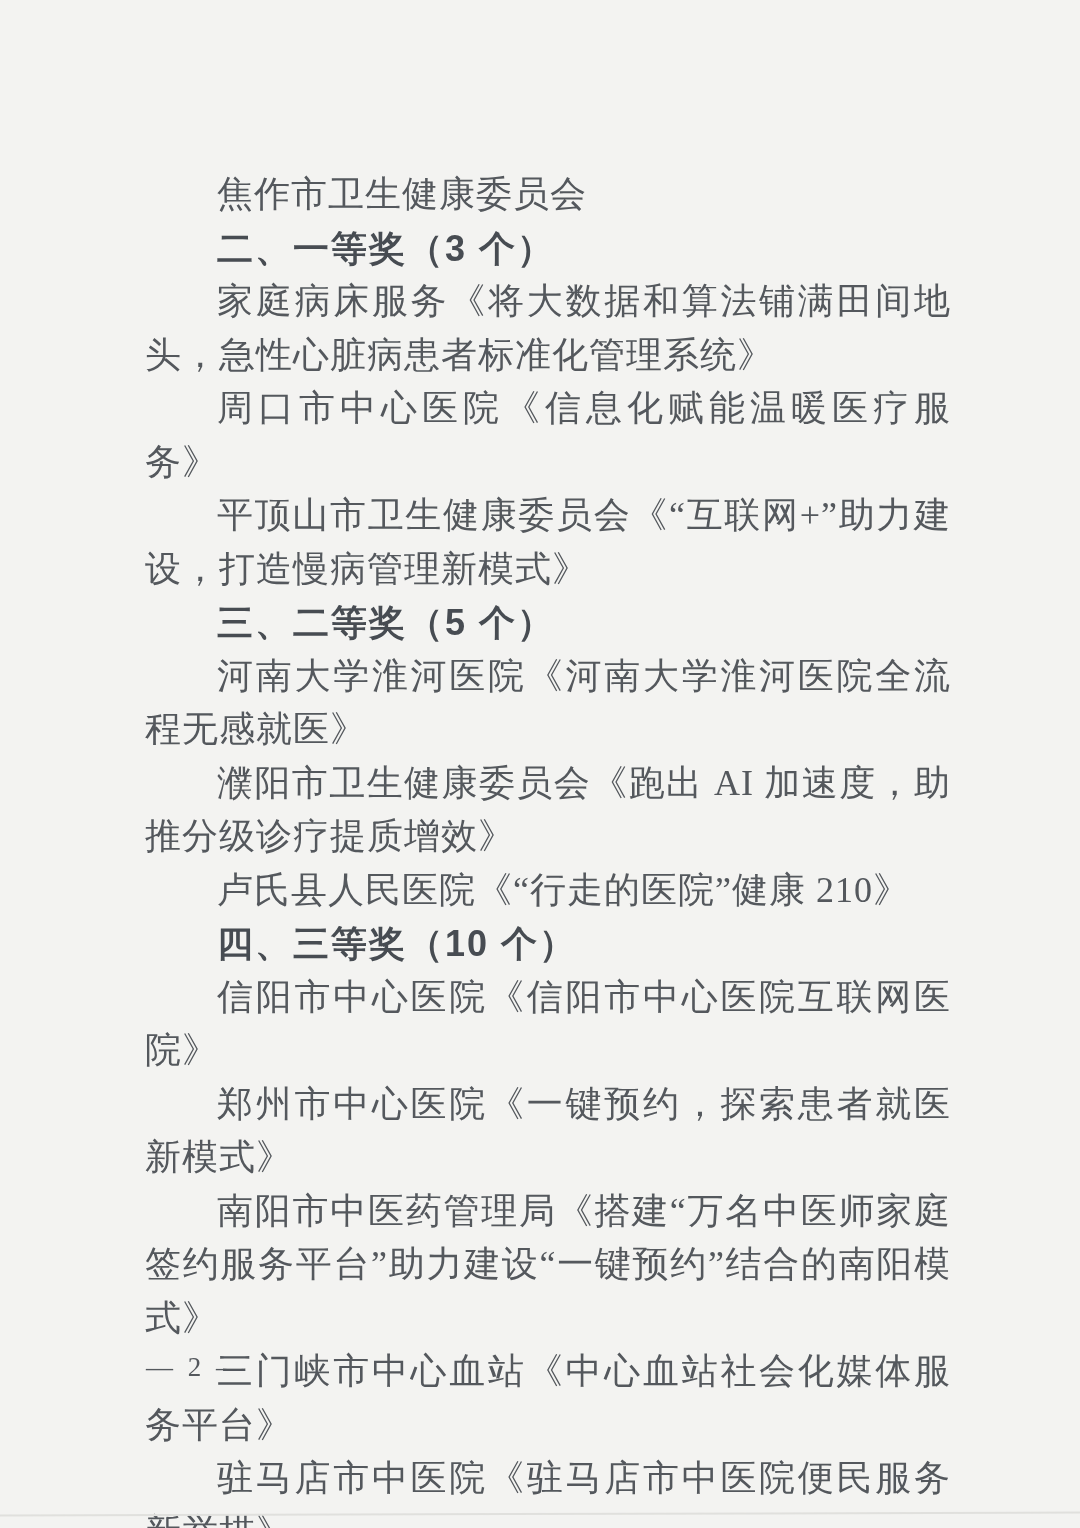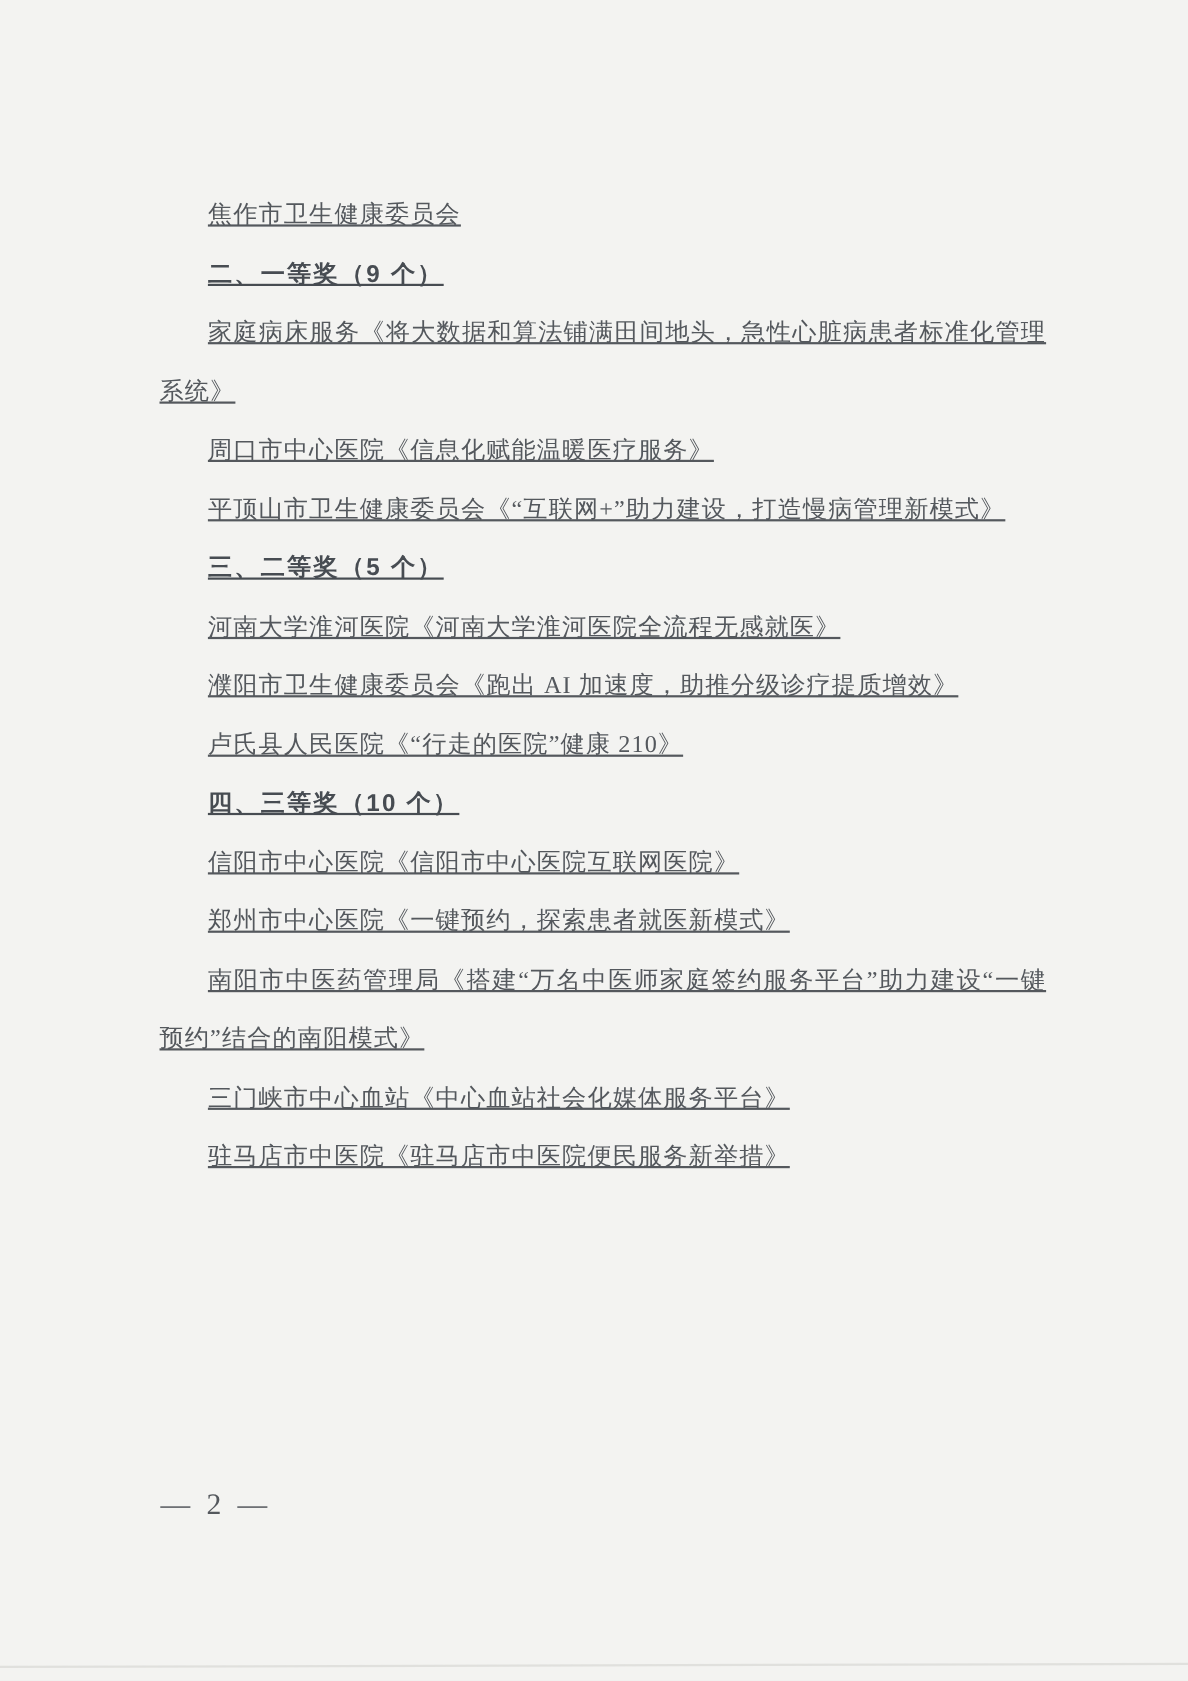--- a/index.html
+++ b/index.html
@@ -19,28 +19,27 @@
     overflow: hidden;
   }
   .content {
     position: absolute;
     left: 145px;
     top: 168px;
     width: 806px;
   }
   .content p {
     margin: 0;
-    font-size: 22px;
+    font-size: 36px;
     line-height: 53.5px;
     letter-spacing: 1px;
     text-align: justify;
     text-indent: 2em;
     color: var(--body-color, #54585d);
     font-family: "Liberation Serif", "DejaVu Serif", serif;
-    text-decoration: underline;
   }
   .content p.heading {
     font-family: "Liberation Sans", "DejaVu Sans", sans-serif;
     font-weight: bold;
     color: var(--heading-color, #474c52);
     letter-spacing: 2px;
   }
   .page-number {
     position: absolute;
     left: 146px;
@@ -59,21 +58,21 @@
     background: #e0e0dd;
     transform: rotate(-0.15deg);
   }
 </style>
 </head>
 <body>
 
 <div class="page">
   <div class="content">
     <p>焦作市卫生健康委员会</p>
-    <p class="heading">二、一等奖（9 个）</p>
+    <p class="heading">二、一等奖（3 个）</p>
     <p>家庭病床服务《将大数据和算法铺满田间地头，急性心脏病患者标准化管理系统》</p>
     <p>周口市中心医院《信息化赋能温暖医疗服务》</p>
     <p>平顶山市卫生健康委员会《“互联网+”助力建设，打造慢病管理新模式》</p>
     <p class="heading">三、二等奖（5 个）</p>
     <p>河南大学淮河医院《河南大学淮河医院全流程无感就医》</p>
     <p>濮阳市卫生健康委员会《跑出 AI 加速度，助推分级诊疗提质增效》</p>
     <p>卢氏县人民医院《“行走的医院”健康 210》</p>
     <p class="heading">四、三等奖（10 个）</p>
     <p>信阳市中心医院《信阳市中心医院互联网医院》</p>
     <p>郑州市中心医院《一键预约，探索患者就医新模式》</p>

